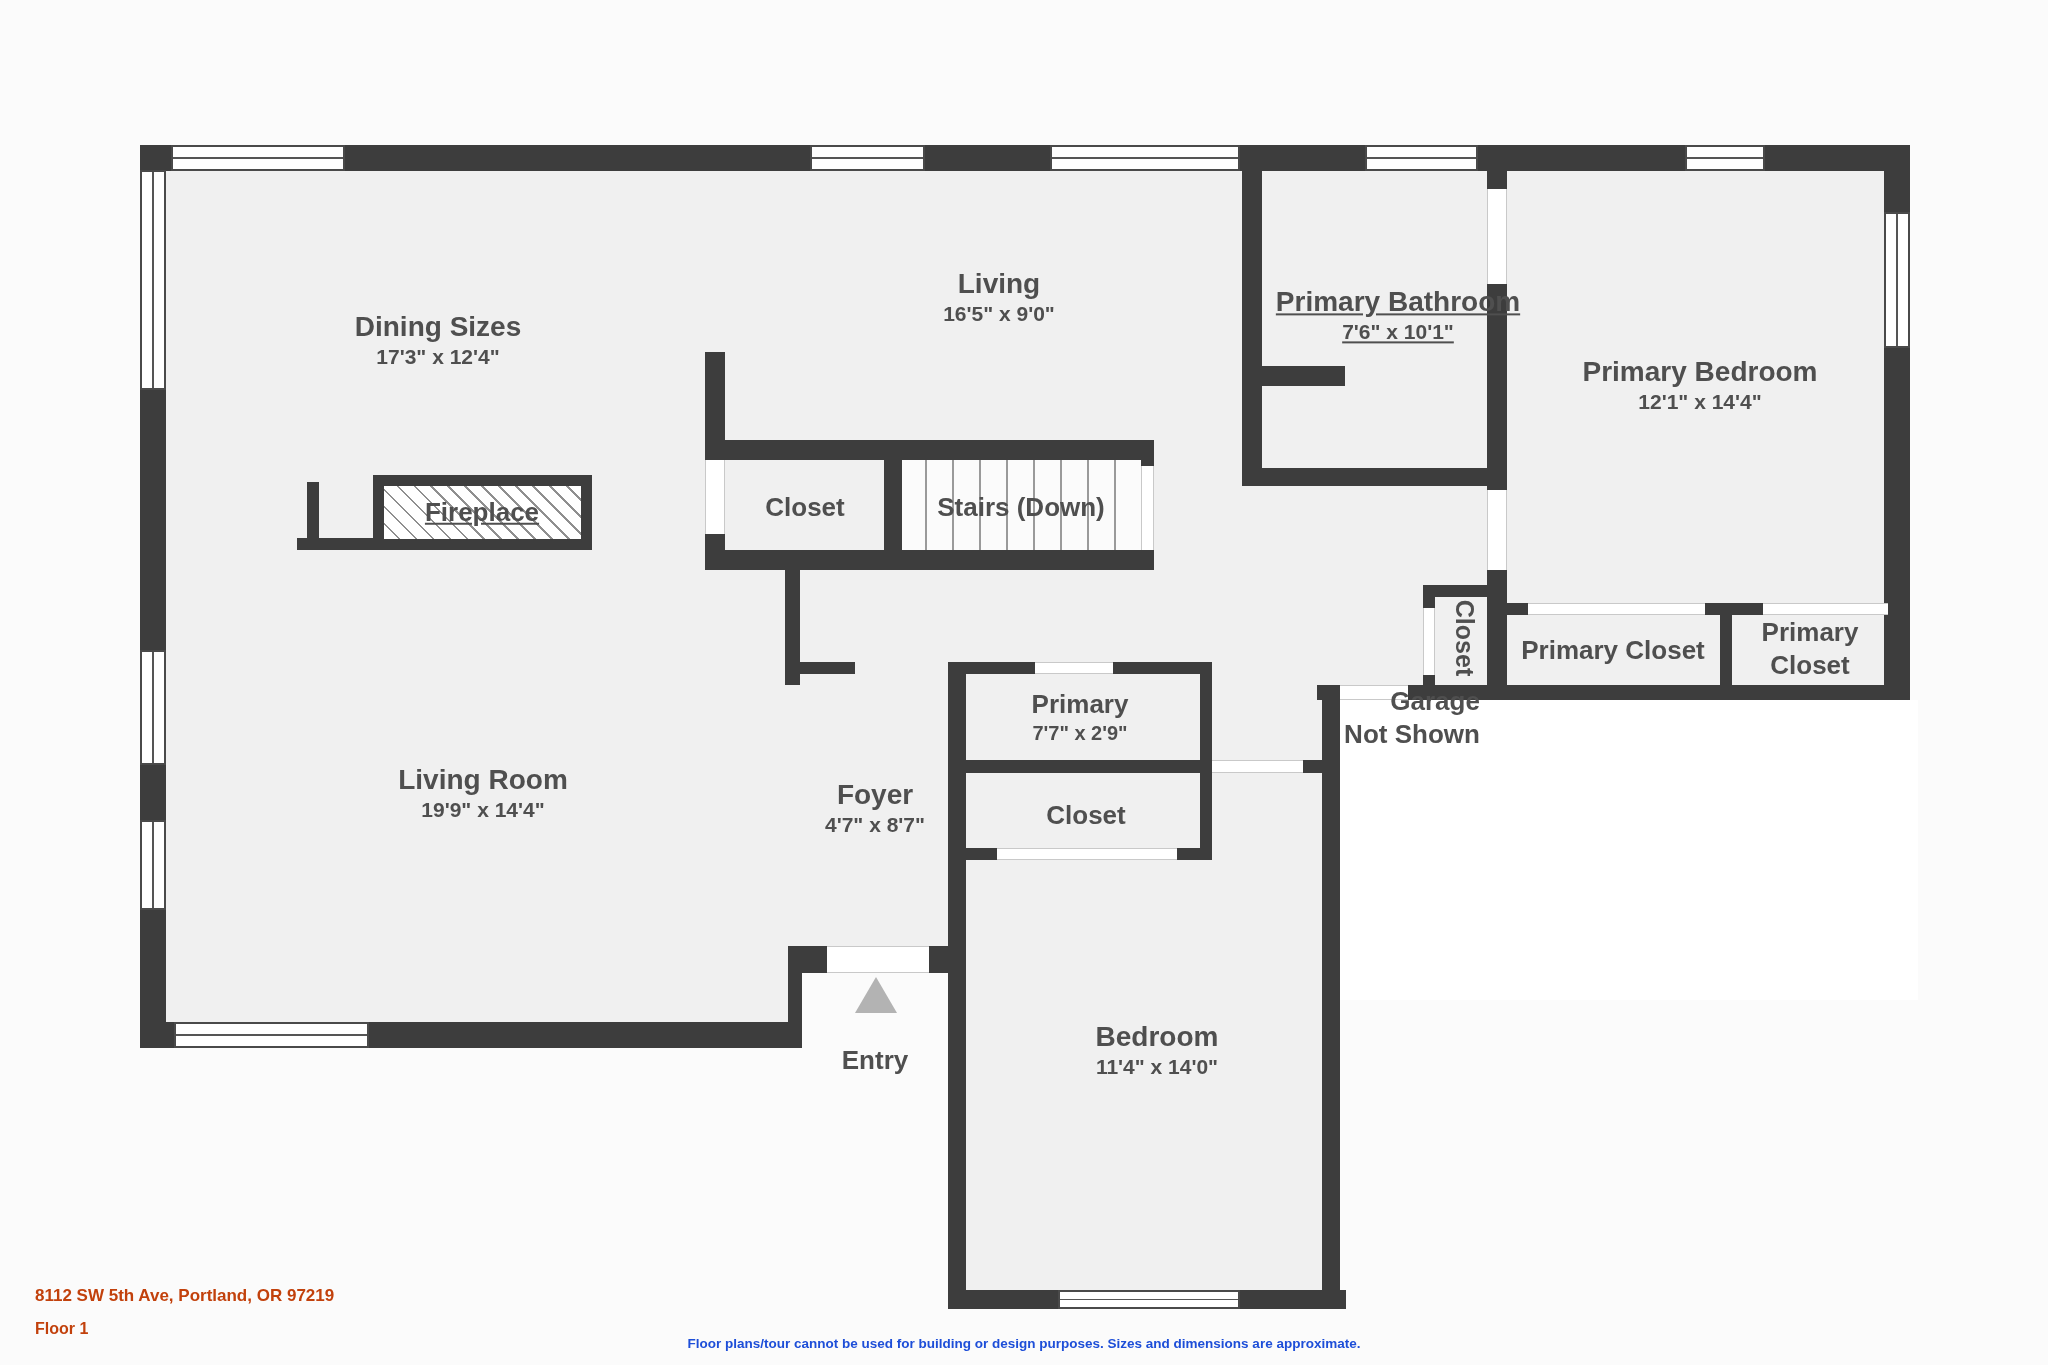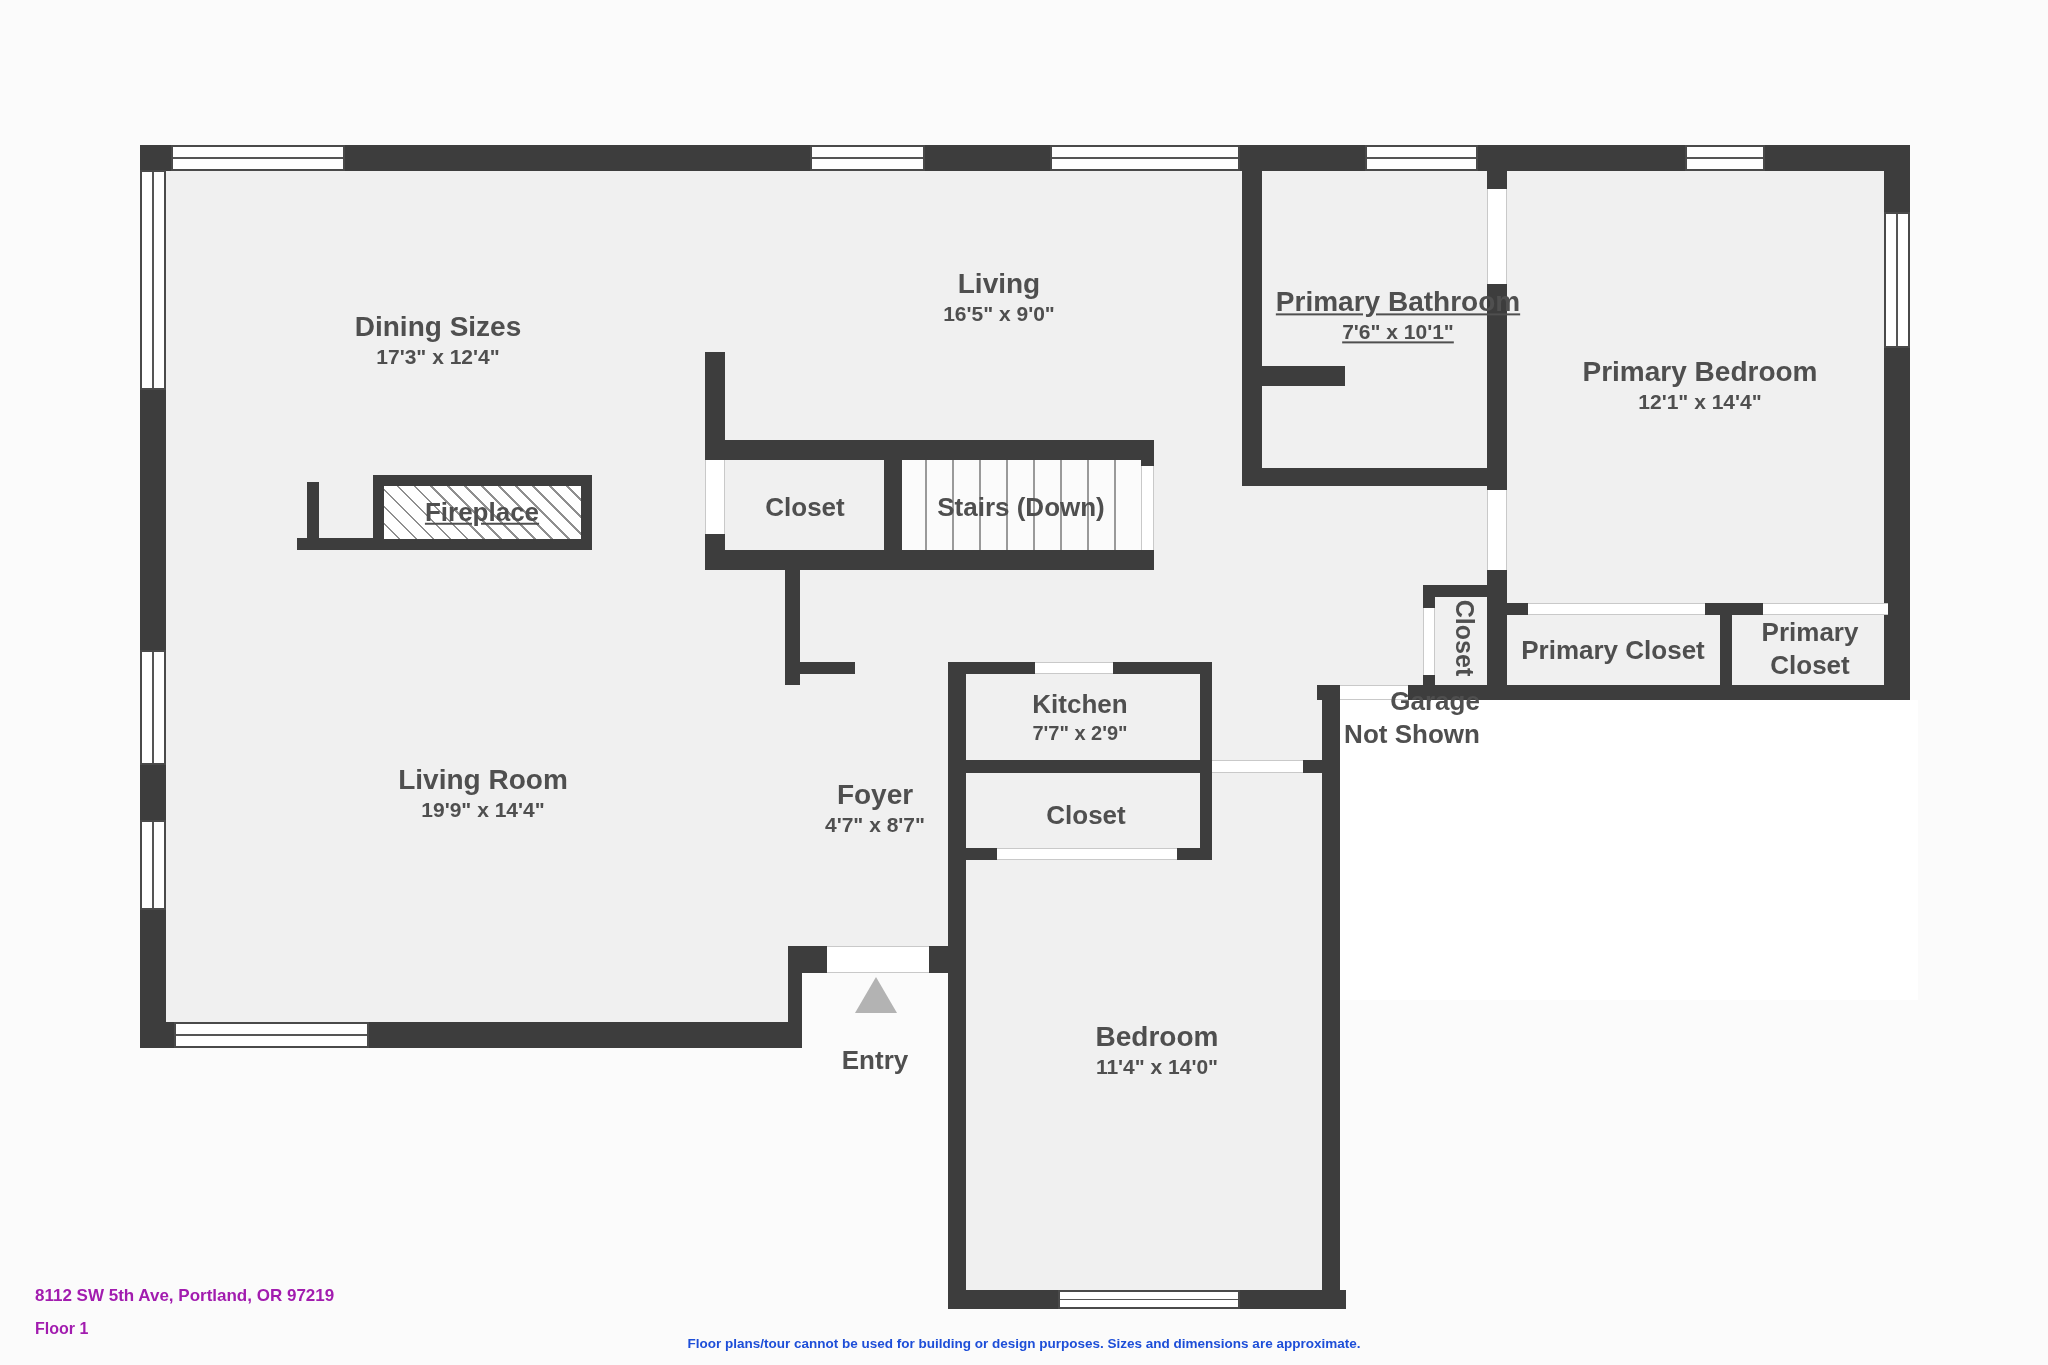--- a/index.html
+++ b/index.html
@@ -18,21 +18,21 @@
   .fireplace{position:absolute;border:11px solid #3d3d3d;box-sizing:border-box;
      background:repeating-linear-gradient(45deg,#ffffff 0 10px,#8f8f8f 10px 12px);}
   .label{position:absolute;transform:translate(-50%,-50%);text-align:center;color:#4f4f4f;font-weight:700;white-space:nowrap;line-height:1.25;}
   .label .nm{font-size:28px;}
   .label .nm.sm{font-size:26px;}
   .label .dm{font-size:21px;}
   .label .dm.sm{font-size:20px;}
   .label.wrap{white-space:normal;width:160px;}
   .rot{position:absolute;transform:translate(-50%,-50%);color:#4f4f4f;font-weight:700;font-size:25px;writing-mode:vertical-rl;white-space:nowrap;}
   .tri{position:absolute;width:0;height:0;border-left:21px solid transparent;border-right:21px solid transparent;border-bottom:36px solid #b3b3b3;}
-  .addr{position:absolute;left:35px;color:#a21caf;font-weight:700;}
+  .addr{position:absolute;left:35px;color:#c2410c;font-weight:700;}
   .disc{position:absolute;left:0;width:100%;text-align:center;color:#1d4ed8;font-weight:700;font-size:13.5px;}
 </style>
 </head>
 <body>
 
 <div class="stage">
 
   <div class="floor" style="left:166px;top:171px;width:1076px;height:775px;"></div>
   <div class="floor" style="left:166px;top:946px;width:636px;height:76px;"></div>
   <div class="floor" style="left:948px;top:662px;width:392px;height:647px;"></div>
@@ -144,21 +144,21 @@
     <div class="nm">Living Room</div>
     <div class="dm">19'9" x 14'4"</div>
   </div>
 
   <div class="label" style="left:875px;top:808px;">
     <div class="nm">Foyer</div>
     <div class="dm">4'7" x 8'7"</div>
   </div>
 
   <div class="label" style="left:1080px;top:717px;">
-    <div class="nm sm">Kitchen</div>
+    <div class="nm sm">Primary</div>
     <div class="dm sm">7'7" x 2'9"</div>
   </div>
 
   <div class="label" style="left:1086px;top:815px;">
     <div class="nm sm">Closet</div>
   </div>
 
   <div class="label" style="left:805px;top:507px;">
     <div class="nm sm">Closet</div>
   </div>

